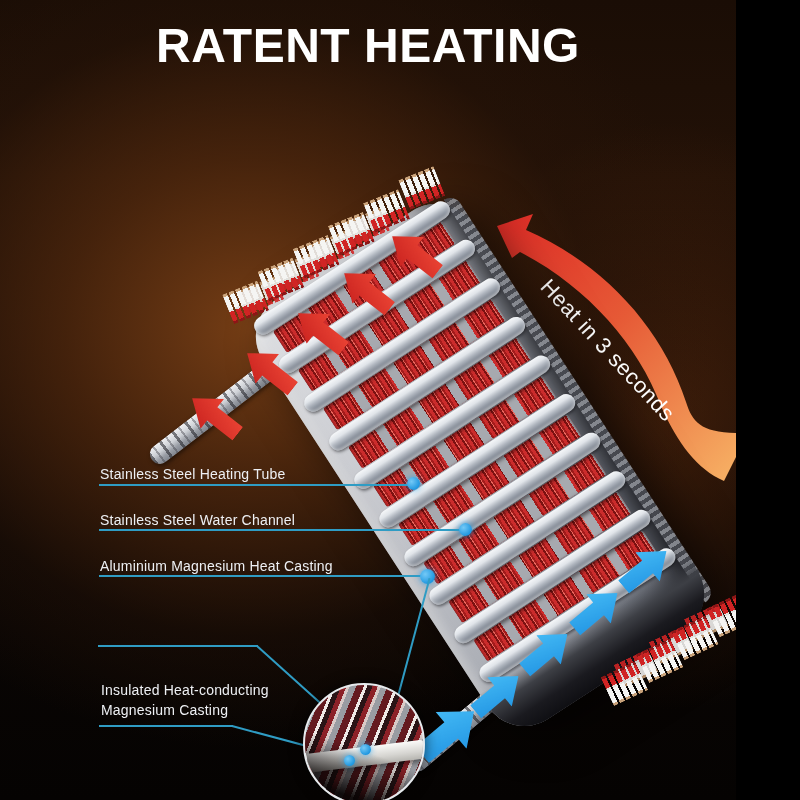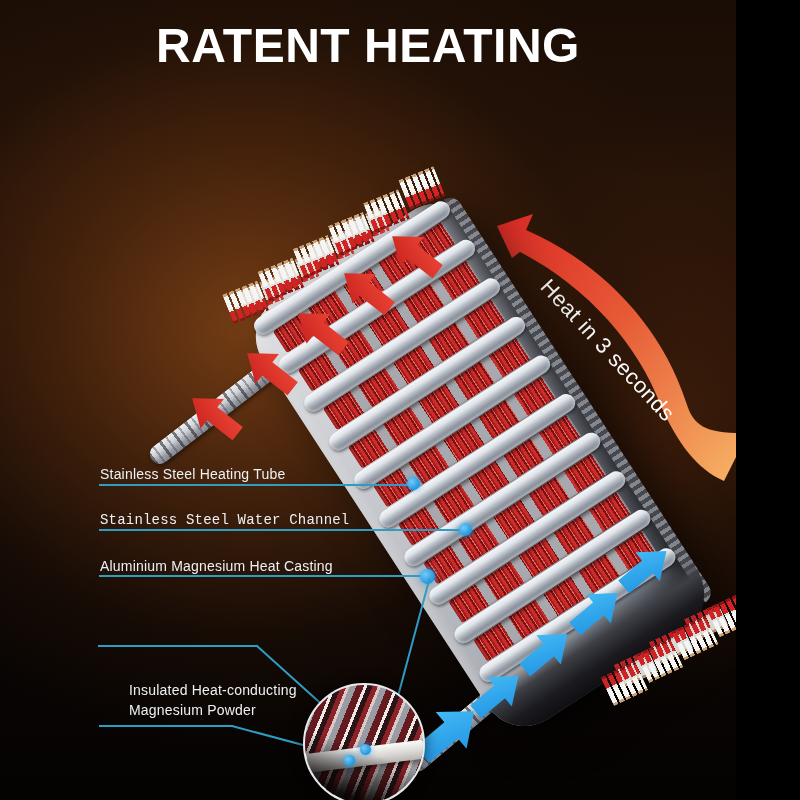--- a/index.html
+++ b/index.html
@@ -183,29 +183,29 @@
   <div class="lead" style="left:257px; top:645px; width:146px; transform:rotate(42deg);"></div>
 
   <div class="lead" style="left:99px;  top:725px; width:134px;"></div>
   <div class="lead" style="left:232px; top:725px; width:116px; transform:rotate(15deg);"></div>
 
   <div class="lead" style="left:397px; top:699px; width:126px; transform:rotate(-75deg);"></div>
 
   <div class="callout-label" style="left:100px; top:464px;">
     <div>Stainless Steel Heating Tube</div>
   </div>
-  <div class="callout-label" style="left:100px; top:510px;font-family:Liberation Mono, monospace;">
+  <div class="callout-label" style="left:100px; top:510px;">
     <div>Stainless Steel Water Channel</div>
   </div>
   <div class="callout-label" style="left:100px; top:556px;">
     <div>Aluminium Magnesium Heat Casting</div>
   </div>
-  <div class="callout-label" style="left:101px; top:680px;margin-left:28px;">
+  <div class="callout-label" style="left:101px; top:680px;">
     <div>Insulated Heat-conducting</div>
-    <div>Magnesium Powder</div>
+    <div>Magnesium Casting</div>
   </div>
 
   <div class="magnifier">
     <div class="powder-band"></div>
     <div class="magnifier-shade"></div>
     <div class="dot" style="left:55px; top:59px; width:11px; height:11px;"></div>
     <div class="dot" style="left:39px; top:70px; width:11px; height:11px;"></div>
   </div>
 
 </div>

